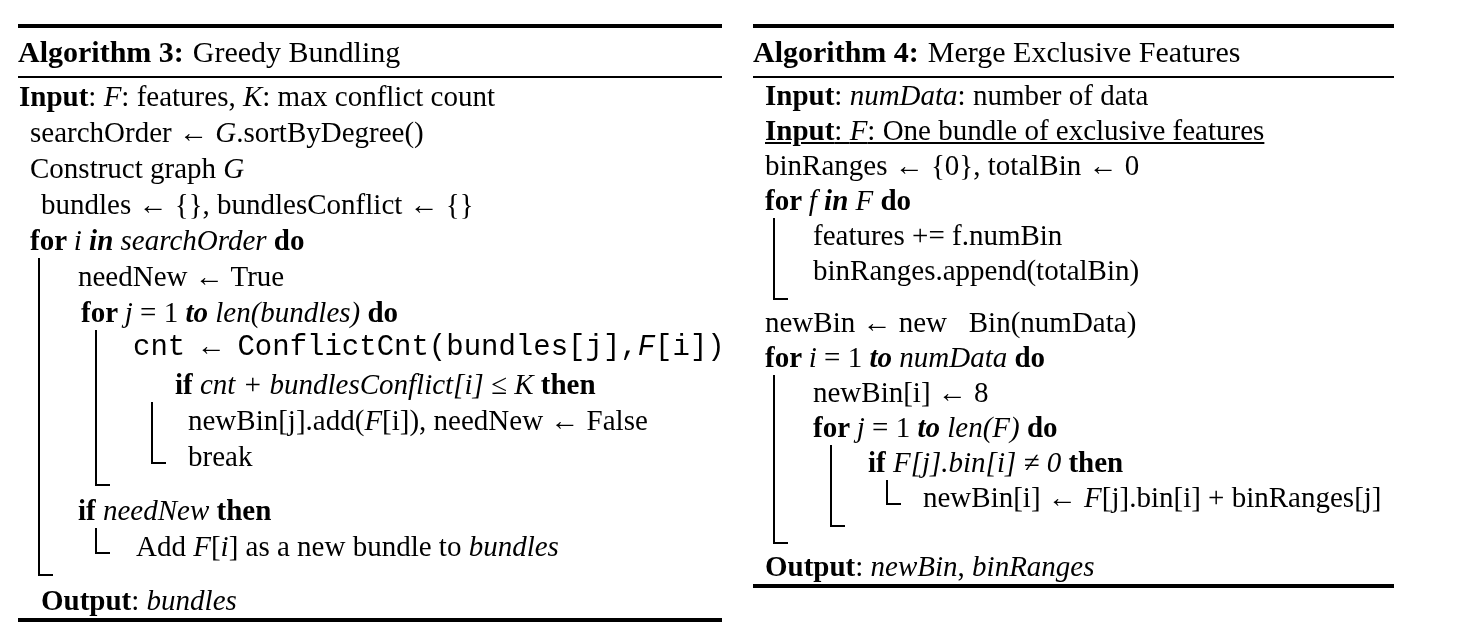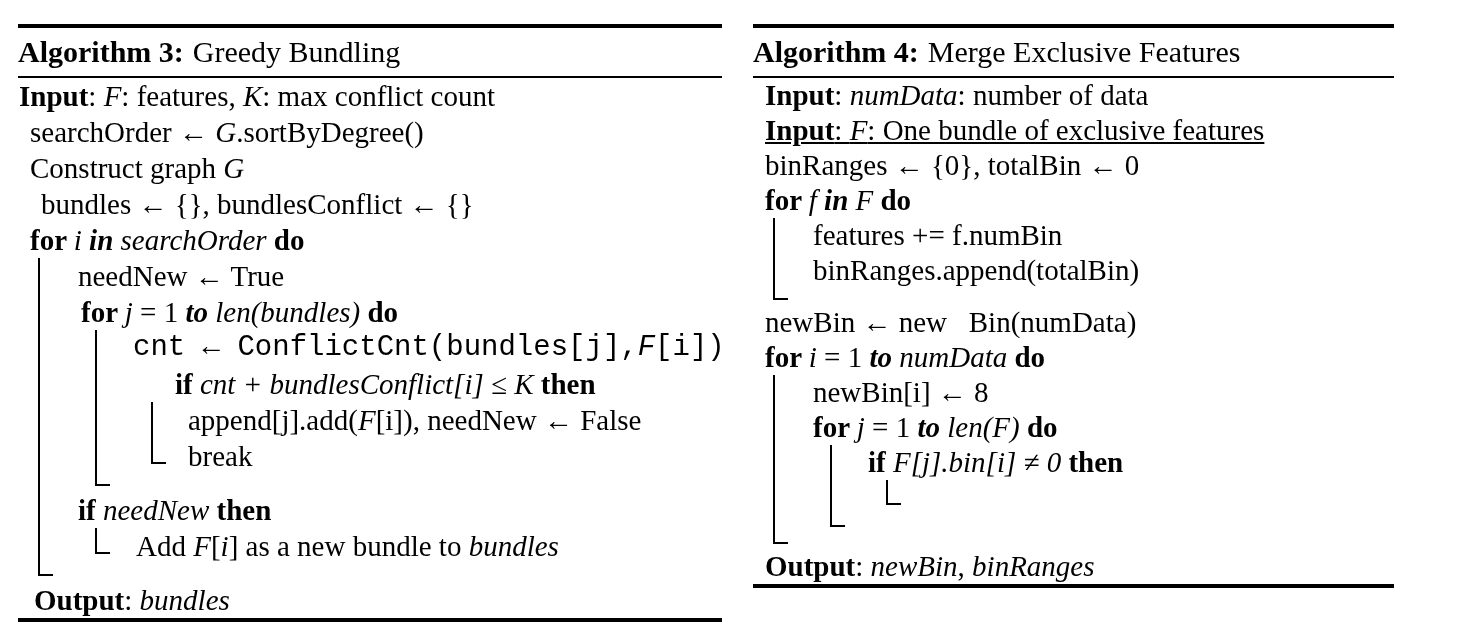--- a/index.html
+++ b/index.html
@@ -87,21 +87,21 @@
         </div>
         <div class="row">
           <span class="bar" style="left: 20px;"></span>
           <span class="bar" style="left: 77px;"></span>
           <span class="code" style="left: 115px; margin-left: 42px;"><span class="s-b">if </span><span class="s-i">cnt + bundlesConflict[i] ≤ K</span><span class="s-b"> then</span></span>
         </div>
         <div class="row">
           <span class="bar" style="left: 20px;"></span>
           <span class="bar" style="left: 77px;"></span>
           <span class="bar" style="left: 133px;"></span>
-          <span class="code" style="left: 170px;"><span class="s-r">append[j].add(</span><span class="s-i">F</span><span class="s-r">[i]), needNew ← False</span></span>
+          <span class="code" style="left: 170px;"><span class="s-r">newBin[j].add(</span><span class="s-i">F</span><span class="s-r">[i]), needNew ← False</span></span>
         </div>
         <div class="row">
           <span class="bar" style="left: 20px;"></span>
           <span class="bar" style="left: 77px;"></span>
           <span class="foot" style="left: 133px;"></span>
           <span class="code" style="left: 170px;"><span class="s-r">break</span></span>
         </div>
         <div class="row half">
           <span class="bar" style="left: 20px;"></span>
           <span class="foot" style="left: 77px;"></span>
@@ -112,21 +112,21 @@
         </div>
         <div class="row">
           <span class="bar" style="left: 20px;"></span>
           <span class="foot" style="left: 77px;"></span>
           <span class="code" style="left: 118px;"><span class="s-r">Add </span><span class="s-i">F</span><span class="s-r">[</span><span class="s-i">i</span><span class="s-r">] as a new bundle to </span><span class="s-i">bundles</span></span>
         </div>
         <div class="row half">
           <span class="foot" style="left: 20px;"></span>
         </div>
         <div class="row">
-          <span class="code" style="left: 16px;"><span class="s-b">Output</span><span class="s-r">: </span><span class="s-i">bundles</span></span>
+          <span class="code" style="left: 23px;"><span class="s-b">Output</span><span class="s-r">: </span><span class="s-i">bundles</span></span>
         </div>
       </div>
     <div class="rule thick"></div>
   </section>
 
   <section class="alg-box alg-right">
     <div class="rule thick"></div>
     <div class="caption">
       <span class="cap-label">Algorithm 4:</span>
       <span class="cap-title">Merge Exclusive Features</span>
@@ -172,20 +172,21 @@
         </div>
         <div class="row">
           <span class="bar" style="left: 20px;"></span>
           <span class="bar" style="left: 77px;"></span>
           <span class="code" style="left: 115px;"><span class="s-b">if </span><span class="s-i">F[j].bin[i] ≠ 0</span><span class="s-b"> then</span></span>
         </div>
         <div class="row">
           <span class="bar" style="left: 20px;"></span>
           <span class="bar" style="left: 77px;"></span>
           <span class="foot" style="left: 133px;"></span>
+          <span class="code" style="left: 170px;"><span class="s-r">newBin[i] ← </span><span class="s-i">F</span><span class="s-r">[j].bin[i] + binRanges[j]</span></span>
         </div>
         <div class="row half">
           <span class="bar" style="left: 20px;"></span>
           <span class="foot" style="left: 77px;"></span>
         </div>
         <div class="row half">
           <span class="foot" style="left: 20px;"></span>
         </div>
         <div class="row">
           <span class="code" style="left: 12px;"><span class="s-b">Output</span><span class="s-r">: </span><span class="s-i">newBin</span><span class="s-r">, </span><span class="s-i">binRanges</span></span>

